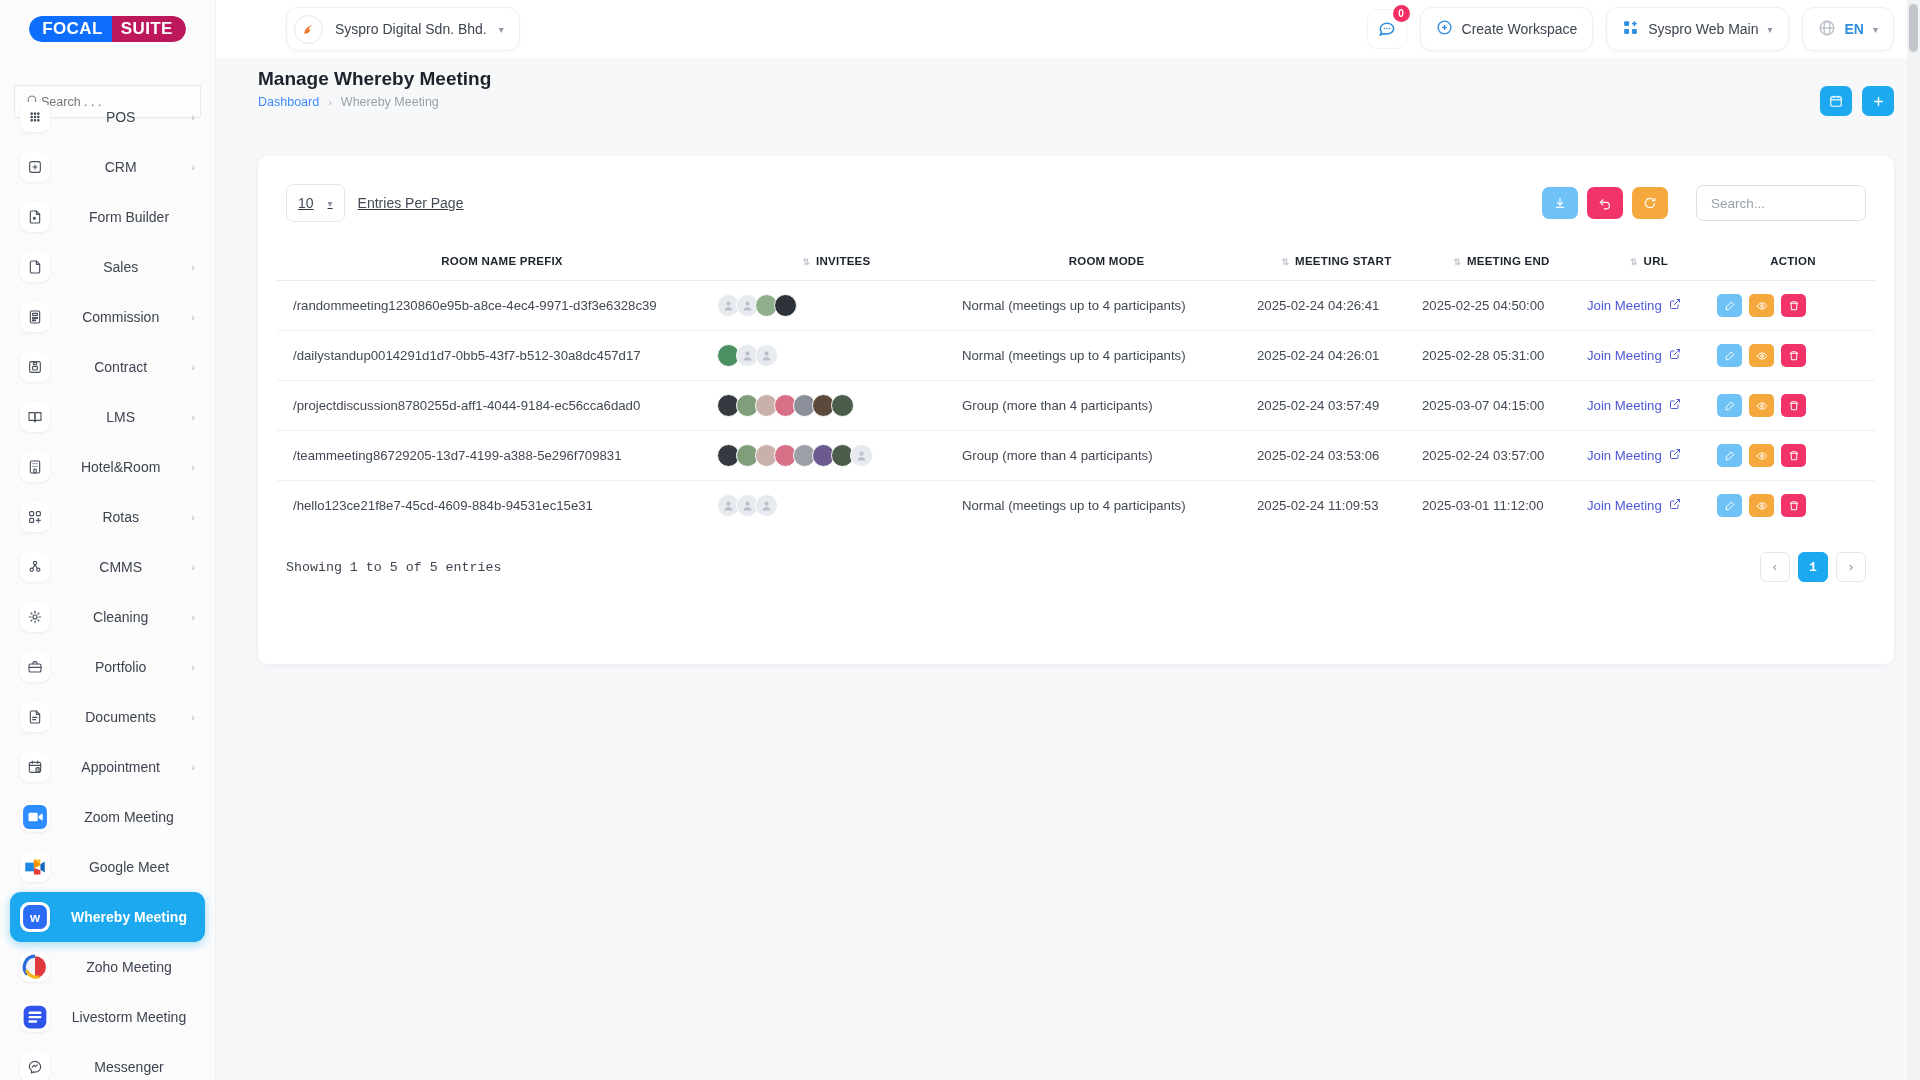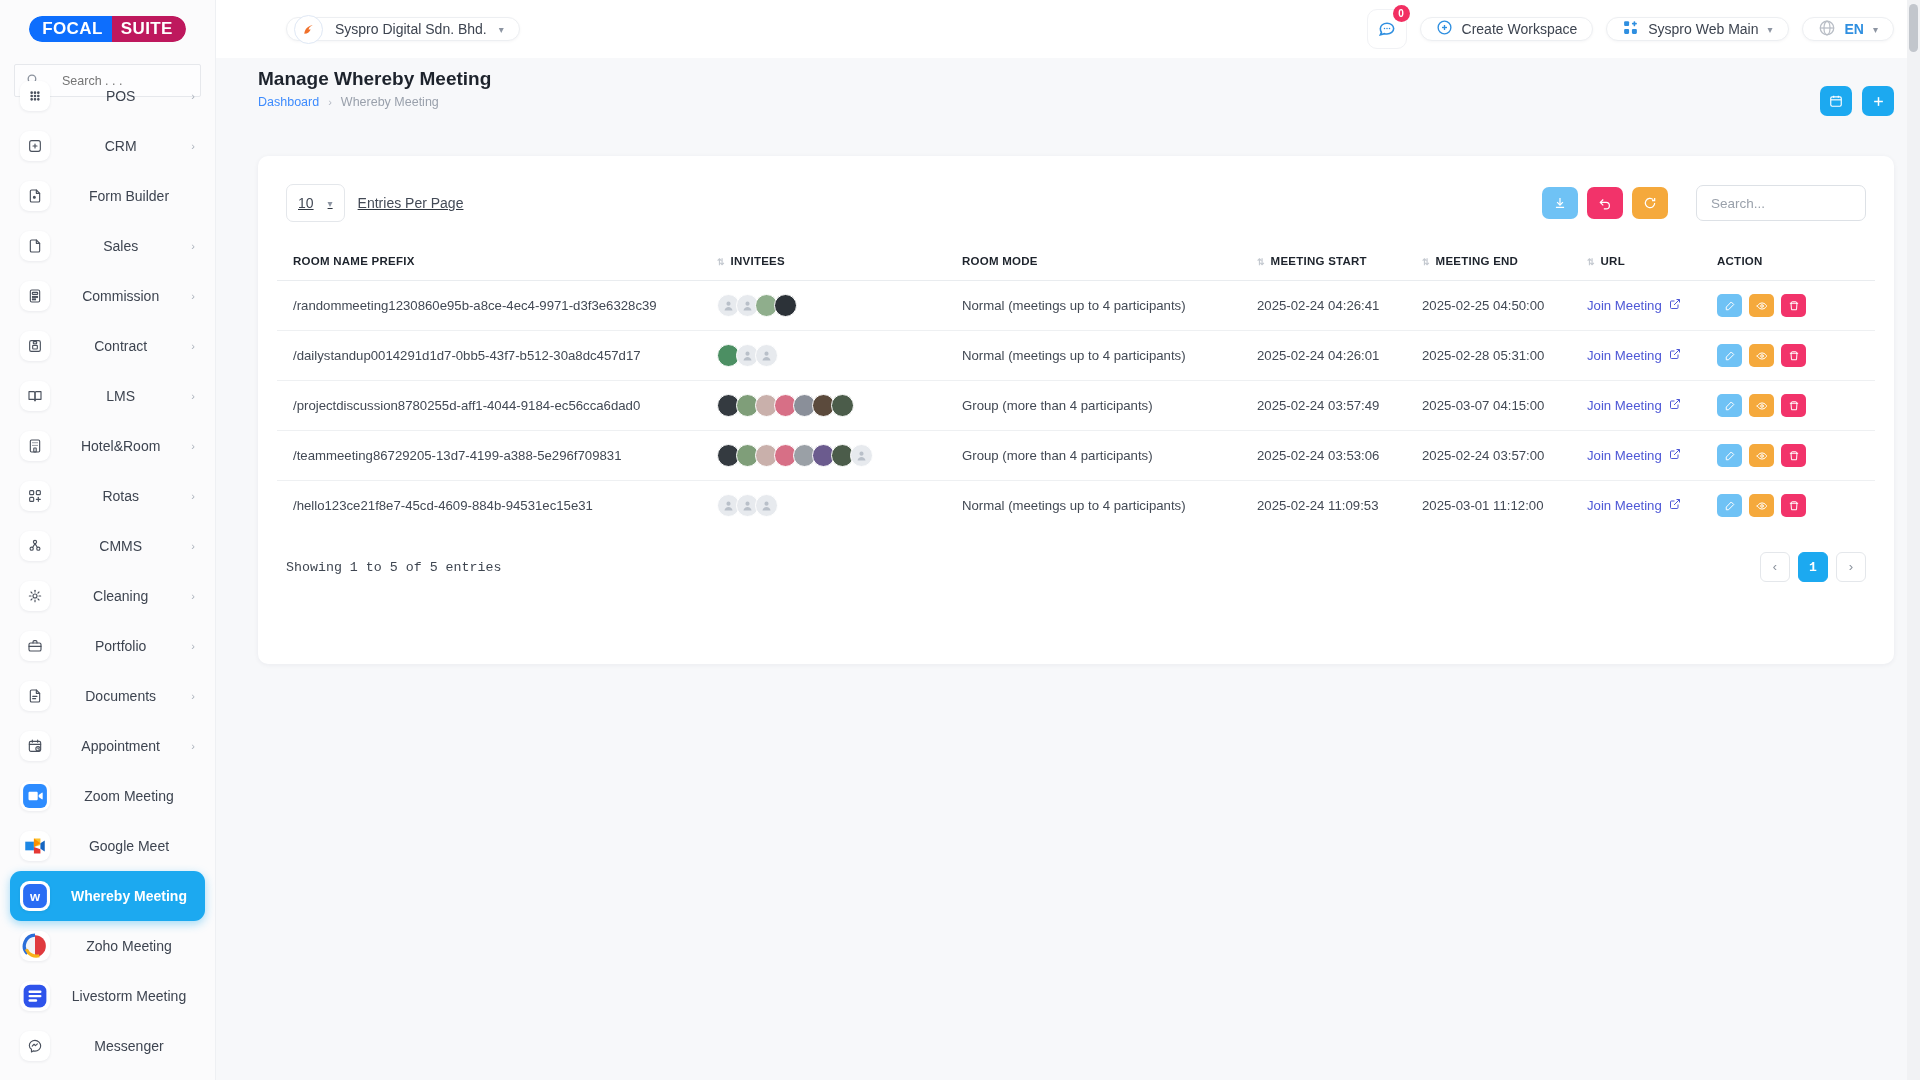--- a/index.html
+++ b/index.html
@@ -18,23 +18,23 @@
   }
   #logo-wrap { height: 58px; display: flex; align-items: center; justify-content: center; }
   .logo-pill {
     display: flex; border-radius: 14px; overflow: hidden;
     font-weight: 700; font-size: 17px; letter-spacing: .4px;
   }
   .logo-a { background: #0d6efd; color: #fff; padding: 3px 9px 3px 13px; border-radius: 14px 0 0 14px; }
   .logo-b { background: #be185d; color: #fff; padding: 3px 13px 3px 9px; border-radius: 0 14px 14px 0; }
   #side-search-wrap { padding: 6px 14px 10px 14px; }
   #side-search {
-    display: flex; align-items: center; gap: 23px;
+    display: flex; align-items: center; gap: 2px;
     height: 33px; border: 1px solid #e6e8ec; border-radius: 2px;
-    background: #fdfdfe; padding: 0 11px;
+    background: #fdfdfe; padding: 0 11px; margin-top: 21px;
   }
   #side-search input {
     border: none; outline: none; background: transparent;
     font-family: inherit; font-size: 12.5px; color: #7a8290; width: 100%;
   }
   #nav { flex: 1; overflow: hidden; padding-top: 2px; }
   .nav-item {
     display: flex; align-items: center; gap: 13px;
     height: 50px; margin: 0 10px; padding: 0 10px; border-radius: 11px;
     cursor: pointer; position: relative;
@@ -49,21 +49,21 @@
   .nav-item.active .nav-ico { background: #fff; }
   .nav-label { font-size: 14px; color: #3d4450; flex: 1; text-align: center; }
   .nav-item.active .nav-label { color: #fff; font-weight: 700; }
   .nav-chev { color: #aab1bb; font-size: 11px; }
   
   #topbar {
     position: absolute; left: 216px; top: 0; right: 0; height: 58px;
     background: #ffffff; display: flex; align-items: center; padding: 0 26px 0 70px;
   }
   .pillbtn {
-    display: flex; align-items: center; gap: 9px; height: 24px;
+    display: flex; align-items: center; gap: 9px; height: 44px;
     background: #fff; border: 1px solid #edeff2; border-radius: 12px;
     padding: 4px 15px; font-size: 14px; color: #3d4450; cursor: pointer;
     box-shadow: 0 1px 3px rgba(20,30,60,.04);
   }
   #company-pill { gap: 12px; padding-left: 7px; }
   .company-logo {
     width: 29px; height: 29px; border-radius: 50%;
     border: 1px solid #dfe8f5; display: flex; align-items: center; justify-content: center;
     background: #fff;
   }
@@ -109,21 +109,21 @@
     display: flex; align-items: center; justify-content: center; color: #fff;
   }
   #table-search {
     width: 170px; height: 36px; margin-left: 19px; border: 1px solid #dde1e6; border-radius: 7px;
     padding: 0 14px; font-family: inherit; font-size: 13.5px; color: #414853; outline: none; background: #fff;
   }
   #table-search::placeholder { color: #9aa1ab; }
   
   table { width: calc(100% - 38px); margin: 20px 19px 0 19px; border-collapse: collapse; }
   thead th {
-    text-align: left; font-size: 11.5px; font-weight: 700; color: #1d232c;
+    text-align: center; font-size: 11.5px; font-weight: 700; color: #1d232c;
     letter-spacing: .25px; padding: 13px 6px 13px 0; border-bottom: 1px solid #e9ecef;
     white-space: nowrap;
   }
   thead th:first-child { padding-left: 16px; }
   .sort-ico { color: #c4c9d0; font-size: 9px; margin-right: 7px; letter-spacing: -1px; }
   tbody td {
     font-size: 13.2px; color: #424954; padding: 13px 6px 13px 0;
     border-bottom: 1px solid #eef0f2; vertical-align: middle; white-space: nowrap;
   }
   tbody td:first-child { padding-left: 16px; }

